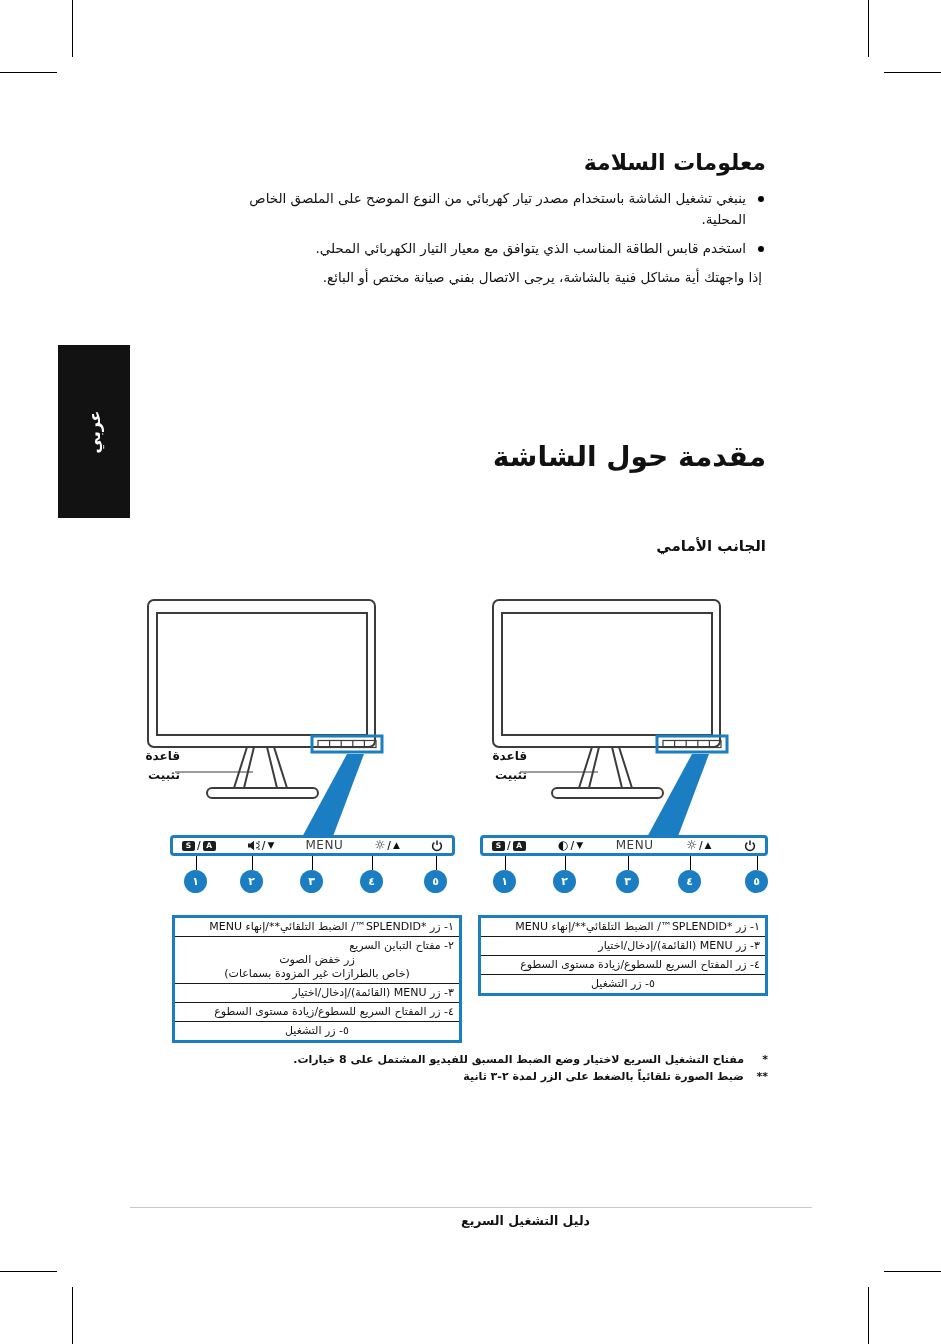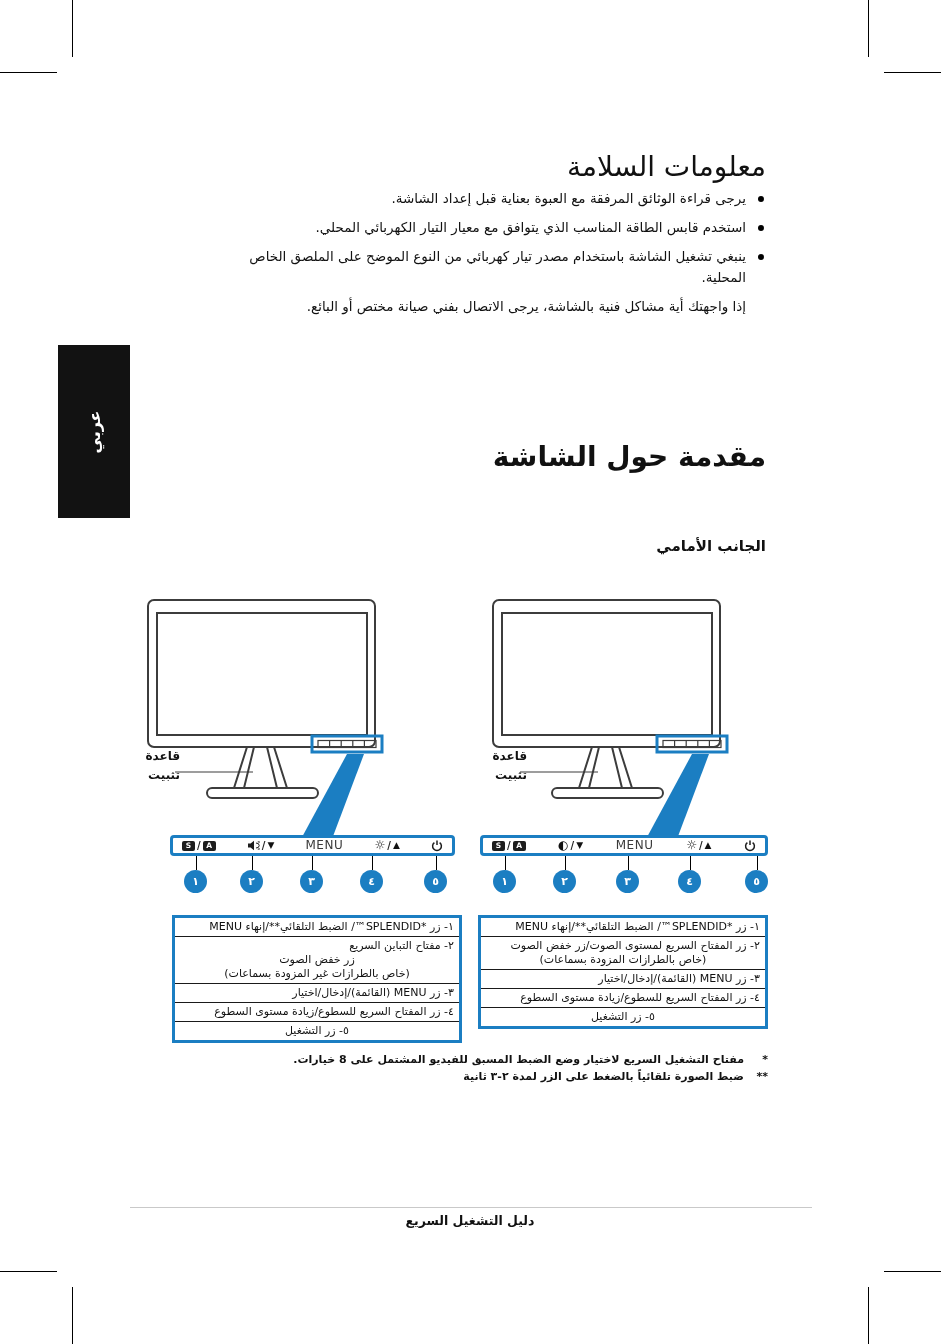--- a/index.html
+++ b/index.html
@@ -6,30 +6,30 @@
   .page{position:relative;width:941px;height:1344px;background:#fff;overflow:hidden;
         font-family:"DejaVu Sans",sans-serif;color:#111;}
   .abs{position:absolute;}
   .crop{position:absolute;background:#000;}
   
   .lang-tab{position:absolute;left:58px;top:345px;width:72px;height:173px;background:#121212;}
   .lang-tab span{position:absolute;left:50%;top:50%;transform:translate(-50%,-50%) rotate(-90deg);
         color:#fff;font-size:16px;font-weight:bold;letter-spacing:1px;white-space:nowrap;}
   
   .rtl{direction:rtl;text-align:right;}
-  .h1{font-size:28px;font-weight:normal;text-align:center;}
+  .h1{font-size:22px;font-weight:bold;text-align:center;}
   .h2{font-size:28px;font-weight:bold;}
   .h3{font-size:15px;font-weight:bold;margin-top:46px;}
   .bullets{position:absolute;right:177px;top:188px;width:592px;direction:rtl;
         font-size:13.5px;line-height:21px;}
   .brow{display:flex;margin-bottom:8px;}
   .bdot{flex:0 0 6px;width:6px;height:6px;background:#000;border-radius:50%;
         margin-top:8px;margin-left:12px;}
   .btxt{white-space:pre-line;}
-  .note{margin-right:18px;margin-top:2px;}
+  .note{margin-right:2px;margin-top:2px;}
   
   .mon{position:absolute;width:250px;height:246px;}
   .mline{stroke:#3c3c3c;stroke-width:2;fill:none;}
   .mthin{stroke:#3c3c3c;stroke-width:1.2;fill:none;}
   .blue-rect{stroke:var(--accent);stroke-width:3;fill:none;}
   .wedge{fill:var(--accent);}
   .base-label{position:absolute;width:46px;font-size:12px;font-weight:bold;line-height:19px;
         text-align:right;direction:rtl;white-space:pre-line;}
   
   .strip{position:absolute;width:285px;height:21px;box-sizing:border-box;background:#fff;
@@ -52,21 +52,21 @@
   .trow{padding:2px 5px;border-bottom:1px solid #1a1a1a;text-align:right;}
   .trow:last-child{border-bottom:none;text-align:center;}
   .tcenter{text-align:center;}
   
   .footnotes{position:absolute;right:173px;top:1051px;direction:rtl;font-size:11px;
         font-weight:bold;line-height:17px;}
   .fnrow{display:flex;}
   .fnmark{flex:0 0 24px;text-align:right;}
   
   .footrule{position:absolute;left:130px;top:1207px;width:682px;height:1px;background:#c9c9c9;}
-  .footer{position:absolute;left:350px;top:1213px;width:240px;text-align:center;
+  .footer{position:absolute;left:350px;top:1213px;width:240px;
         font-size:12.5px;font-weight:bold;direction:rtl;}
 </style>
 </head>
 <body>
 
 <div class="page">
 
   <div class="crop" style="left:72px;top:0;width:1px;height:57px;"></div>
   <div class="crop" style="left:0;top:72px;width:57px;height:1px;"></div>
   <div class="crop" style="left:868px;top:0;width:1px;height:57px;"></div>
@@ -78,30 +78,26 @@
 
   <div class="lang-tab">
     <span>عربي</span>
   </div>
 
   <div class="abs rtl h1" style="right:175px;top:150px;">معلومات السلامة</div>
 
   <div class="bullets">
     <div class="brow">
       <span class="bdot"></span>
-      <span class="btxt">يرجى قراءة الوثائق المرفقة مع العبوة بعناية قبل إعداد الشاشة.</span>
+      <span class="btxt">ينبغي تشغيل الشاشة باستخدام مصدر تيار كهربائي من النوع الموضح على الملصق الخاص
+المحلية.</span>
     </div>
     <div class="brow">
       <span class="bdot"></span>
       <span class="btxt">استخدم قابس الطاقة المناسب الذي يتوافق مع معيار التيار الكهربائي المحلي.</span>
-    </div>
-    <div class="brow">
-      <span class="bdot"></span>
-      <span class="btxt">ينبغي تشغيل الشاشة باستخدام مصدر تيار كهربائي من النوع الموضح على الملصق الخاص
-المحلية.</span>
     </div>
     <div class="note">إذا واجهتك أية مشاكل فنية بالشاشة، يرجى الاتصال بفني صيانة مختص أو البائع.</div>
   </div>
 
   <div class="abs rtl h2" style="right:175px;top:440px;">مقدمة حول الشاشة</div>
   <div class="abs rtl h3" style="right:175px;top:491px;">الجانب الأمامي</div>
 
   <svg class="mon" style="left:135px;top:595px;" viewBox="0 0 250 246">
     <rect class="mline" x="13" y="5" width="227" height="147" rx="6"></rect>
     <rect class="mline" x="22" y="18" width="210" height="122"></rect>
@@ -212,24 +208,20 @@
       <div class="tcenter">زر خفض الصوت</div>
       <div class="tcenter">(خاص بالطرازات غير المزودة بسماعات)</div>
     </div>
     <div class="trow">٣- زر MENU (القائمة)/إدخال/اختيار</div>
     <div class="trow">٤- زر المفتاح السريع للسطوع/زيادة مستوى السطوع</div>
     <div class="trow">٥- زر التشغيل</div>
   </div>
 
   <div class="btable" style="left:478px;top:915px;">
     <div class="trow">١- زر *SPLENDID™/ الضبط التلقائي**/إنهاء MENU</div>
-    <div class="trow">
-      <div>٢- زر المفتاح السريع لمستوى الصوت/زر خفض الصوت</div>
-      <div class="tcenter">(خاص بالطرازات المزودة بسماعات)</div>
-    </div>
     <div class="trow">٣- زر MENU (القائمة)/إدخال/اختيار</div>
     <div class="trow">٤- زر المفتاح السريع للسطوع/زيادة مستوى السطوع</div>
     <div class="trow">٥- زر التشغيل</div>
   </div>
 
   <div class="footnotes">
     <div class="fnrow">
       <span class="fnmark">*</span>
       <span>مفتاح التشغيل السريع لاختيار وضع الضبط المسبق للفيديو المشتمل على 8 خيارات.</span>
     </div>

